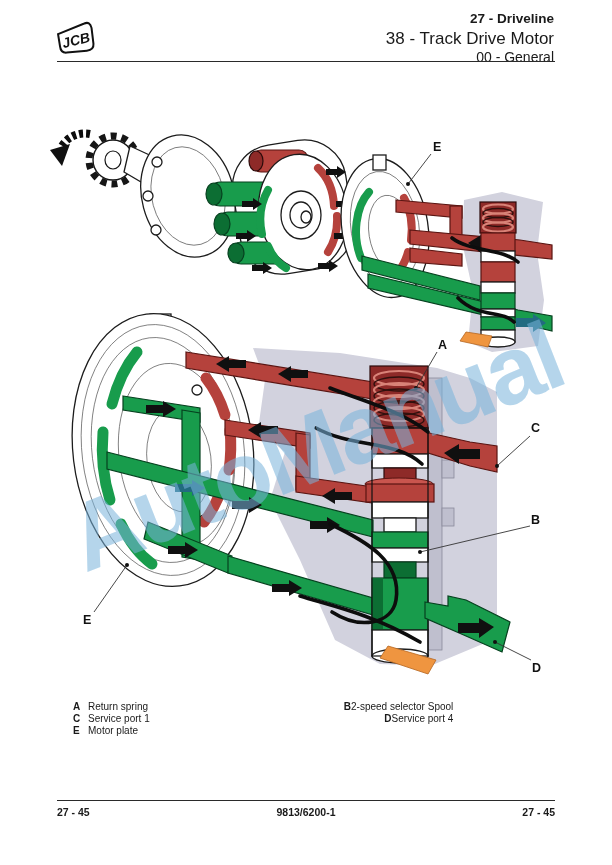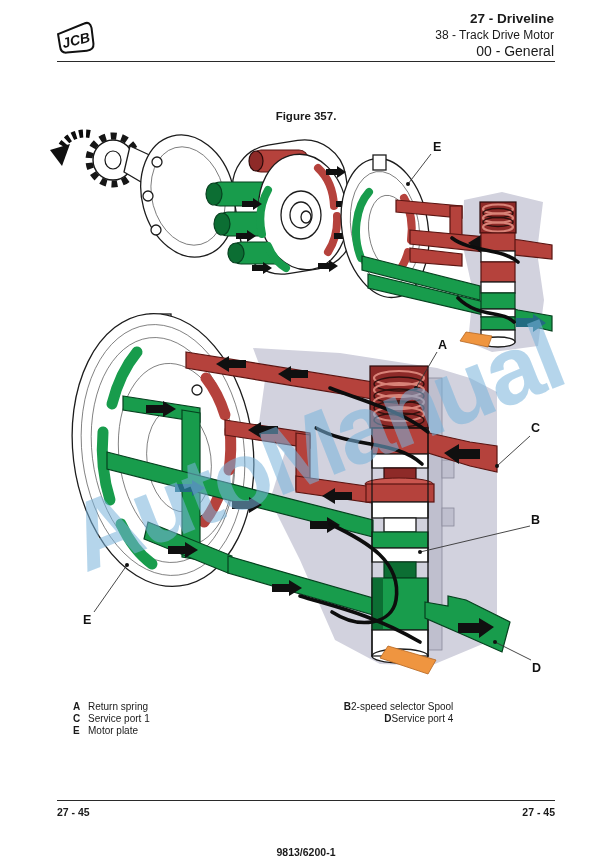--- a/index.html
+++ b/index.html
@@ -1,21 +1,21 @@
 <!DOCTYPE html>
 <html style="--red: #b5423c; --dark_red: #8e2a28; --green: #189c4c; --dark_green: #0c6e33; --lavender: #d2d2de; --lavender_dark: #bfbfce; --orange: #ef9540; --teal: #226b80; --watermark: #79b4dc;"><head>
 <meta charset="utf-8">
 <style>
   html,body{margin:0;padding:0;background:#888;}
   .page{position:relative;width:612px;height:865px;background:#fff;margin:0 auto;
         font-family:"Liberation Sans",sans-serif;color:#1a1a1a;overflow:hidden;}
   
   .hdr-text{position:absolute;top:11px;right:58px;text-align:right;line-height:1.25;}
   .hdr-title{font-size:13.5px;font-weight:bold;}
-  .hdr-sub{font-size:12px;}
+  .hdr-sub{font-size:17px;}
   .hdr-sec{font-size:14px;}
   .rule{position:absolute;left:57px;right:57px;height:1px;background:#2a2a2a;}
   .rule.top{top:61px;}
   .rule.bot{top:800px;}
   .logo{position:absolute;left:54px;top:20px;width:44px;height:40px;}
   
   .figcap{position:absolute;top:110px;left:0;width:612px;text-align:center;
           font-size:11.5px;font-weight:bold;}
   
   .fig{position:absolute;left:0;top:120px;width:612px;height:585px;z-index:1;}
@@ -48,42 +48,41 @@
   
   .legend{position:absolute;top:701px;left:57px;width:500px;font-size:10px;z-index:2;}
   .lcol{position:absolute;top:0;margin-left:16px;}
   .lcol.c1{left:0;}
   .lcol.c2{left:263px;text-align:right;}
   .lrow{height:12px;line-height:12px;}
   .lkey{display:inline-block;width:15px;font-weight:bold;}
   
   .ftr{position:absolute;top:806px;left:57px;right:57px;font-size:10.5px;font-weight:bold;}
   .ftr .l{position:absolute;left:0;}
-  .ftr .c{position:absolute;left:0;right:0;text-align:center;margin-top:40px;}
+  .ftr .c{position:absolute;left:0;right:0;text-align:center;}
   .ftr .r{position:absolute;right:0;}
 </style>
 </head>
 <body>
 
 <div class="page">
 
   <svg class="logo" viewBox="0 0 44 40">
     <g transform="rotate(-14 22 20)">
       <path d="M6,10 L34,6 Q40,5 40,12 L38,28 Q37,34 30,33 L10,30 Q4,29 5,22 Z" fill="#fff" stroke="#111" stroke-width="2"></path>
       <text x="22" y="25" text-anchor="middle" style="font:italic bold 14px 'Liberation Sans',sans-serif;fill:#111">JCB</text>
     </g>
   </svg>
   <div class="hdr-text">
     <div class="hdr-title">27 - Driveline</div>
     <div class="hdr-sub">38 - Track Drive Motor</div>
     <div class="hdr-sec">00 - General</div>
   </div>
   <div class="rule top"></div>
 
-  <div class="figcap">Figure 357.</div>
 
   <svg class="fig" viewBox="0 120 612 585">
 
     <g>
 
       <polygon class="lav" points="464,200 502,192 543,202 537,252 544,300 538,346 492,352 468,342 473,292 462,242"></polygon>
 
       <g>
         <path d="M90,134 A26,24 0 0,0 62,146" fill="none" stroke="#0d0d0d" stroke-width="8" stroke-dasharray="4 3"></path>
         <polygon class="blk" points="50,150 70,144 62,166"></polygon>

